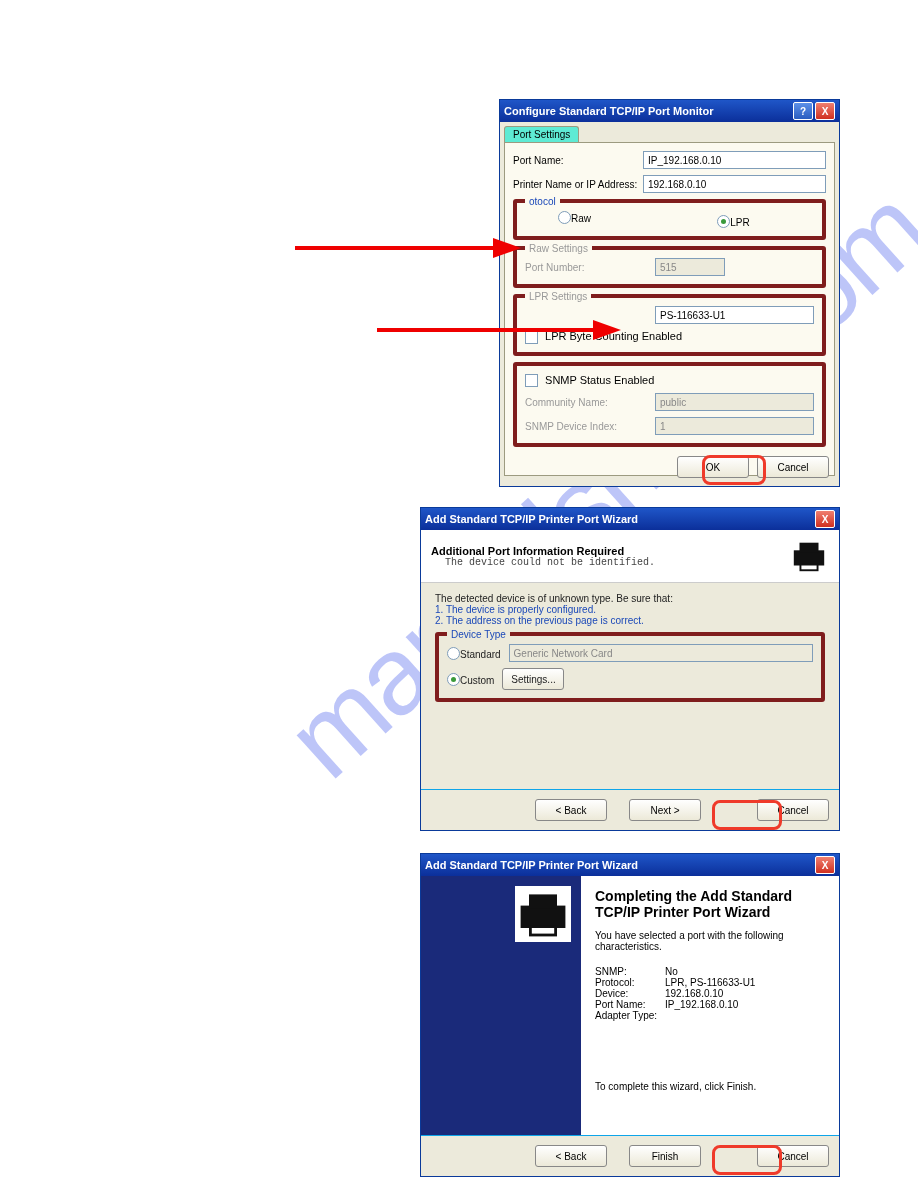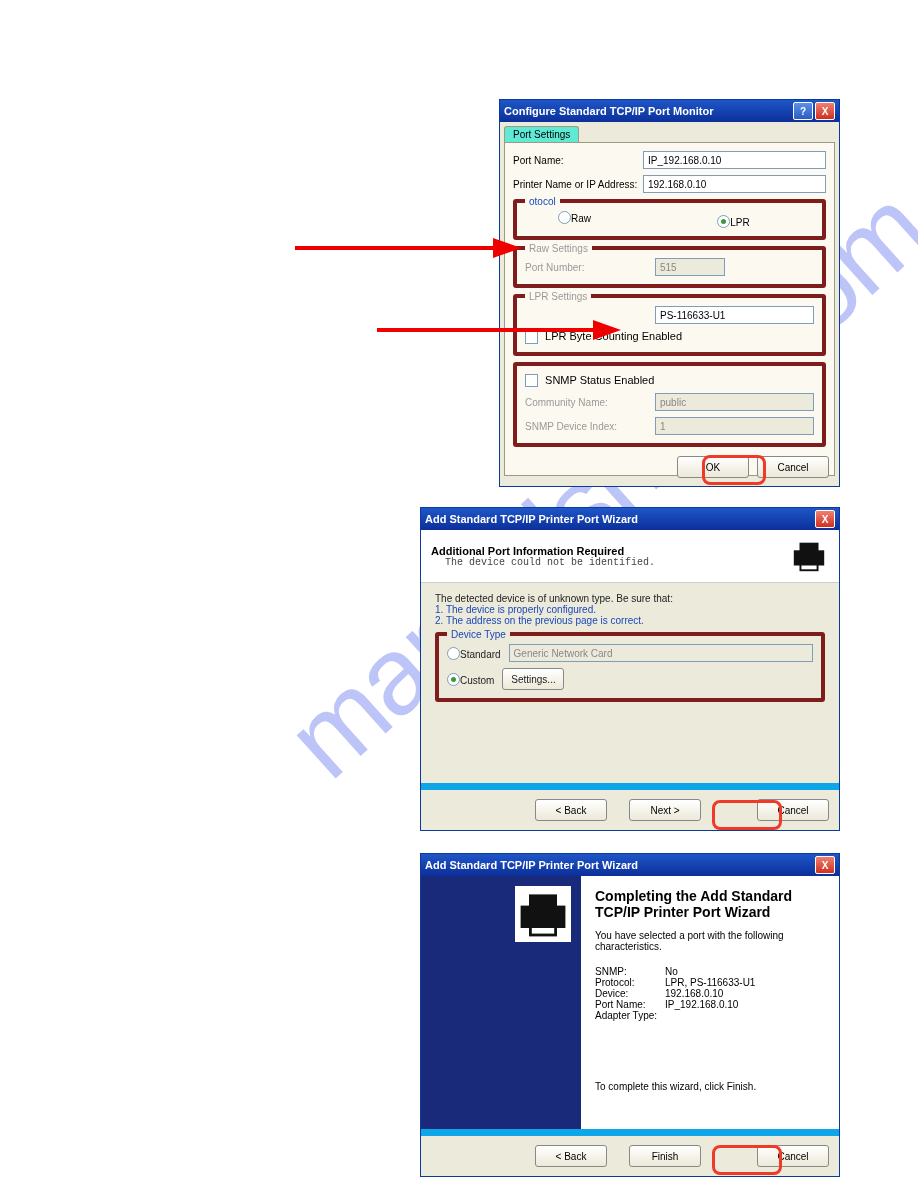--- a/index.html
+++ b/index.html
@@ -37,21 +37,21 @@
   .btn { min-width: 70px; height: 20px; border: 1px solid #888; border-radius: 3px; background: linear-gradient(to bottom,#fff,#ece9d8); font-size: 10px; display: flex; align-items: center; justify-content: center; cursor: pointer; }
 
   
   .dlg2 { position: absolute; left: 420px; top: 507px; width: 418px; height: 322px; border: 1px solid #0a3a9a; background: #eceadb; z-index: 10; }
   .wiz-hdr { background: #fff; height: 52px; border-bottom: 1px solid #ccc; display: flex; align-items: center; padding: 0 10px; }
   .wiz-hdr .txts { flex: 1; }
   .wiz-hdr .h1 { font-weight: bold; font-size: 11px; }
   .wiz-hdr .h2 { font-size: 10px; color: #444; margin-left: 14px; font-family: Liberation Mono, monospace; }
   .wiz-hdr .wicon { width: 40px; height: 38px; }
   .dlg2 .body { padding: 10px 14px; font-size: 10px; color: #222; }
-  .wiz-btns { position: absolute; left: 0; right: 0; bottom: 0; height: 40px; border-top: 7px solid #0ea5e9; background: #eceadb; display: flex; align-items: center; justify-content: flex-end; padding-right: 10px; gap: 22px; }
+  .wiz-btns { position: absolute; left: 0; right: 0; bottom: 0; height: 40px; border-top: 1px solid #0ea5e9; background: #eceadb; display: flex; align-items: center; justify-content: flex-end; padding-right: 10px; gap: 22px; }
 
   
   .dlg3 { position: absolute; left: 420px; top: 853px; width: 418px; height: 322px; border: 1px solid #0a3a9a; background: #eceadb; z-index: 10; }
   .dlg3 .split { display: flex; height: calc(100% - 22px - 40px); }
   .dlg3 .leftpane { width: 140px; background: #1a2a7a; display: flex; align-items: flex-start; justify-content: flex-end; padding: 10px; }
   .dlg3 .rightpane { flex: 1; background: #fff; padding: 12px 14px; font-size: 10px; }
   .dlg3 .big { font-size: 14px; font-weight: bold; margin-bottom: 10px; }
   .kvs { font-size: 10px; }
   .kvs .k { display: inline-block; width: 70px; }
 

